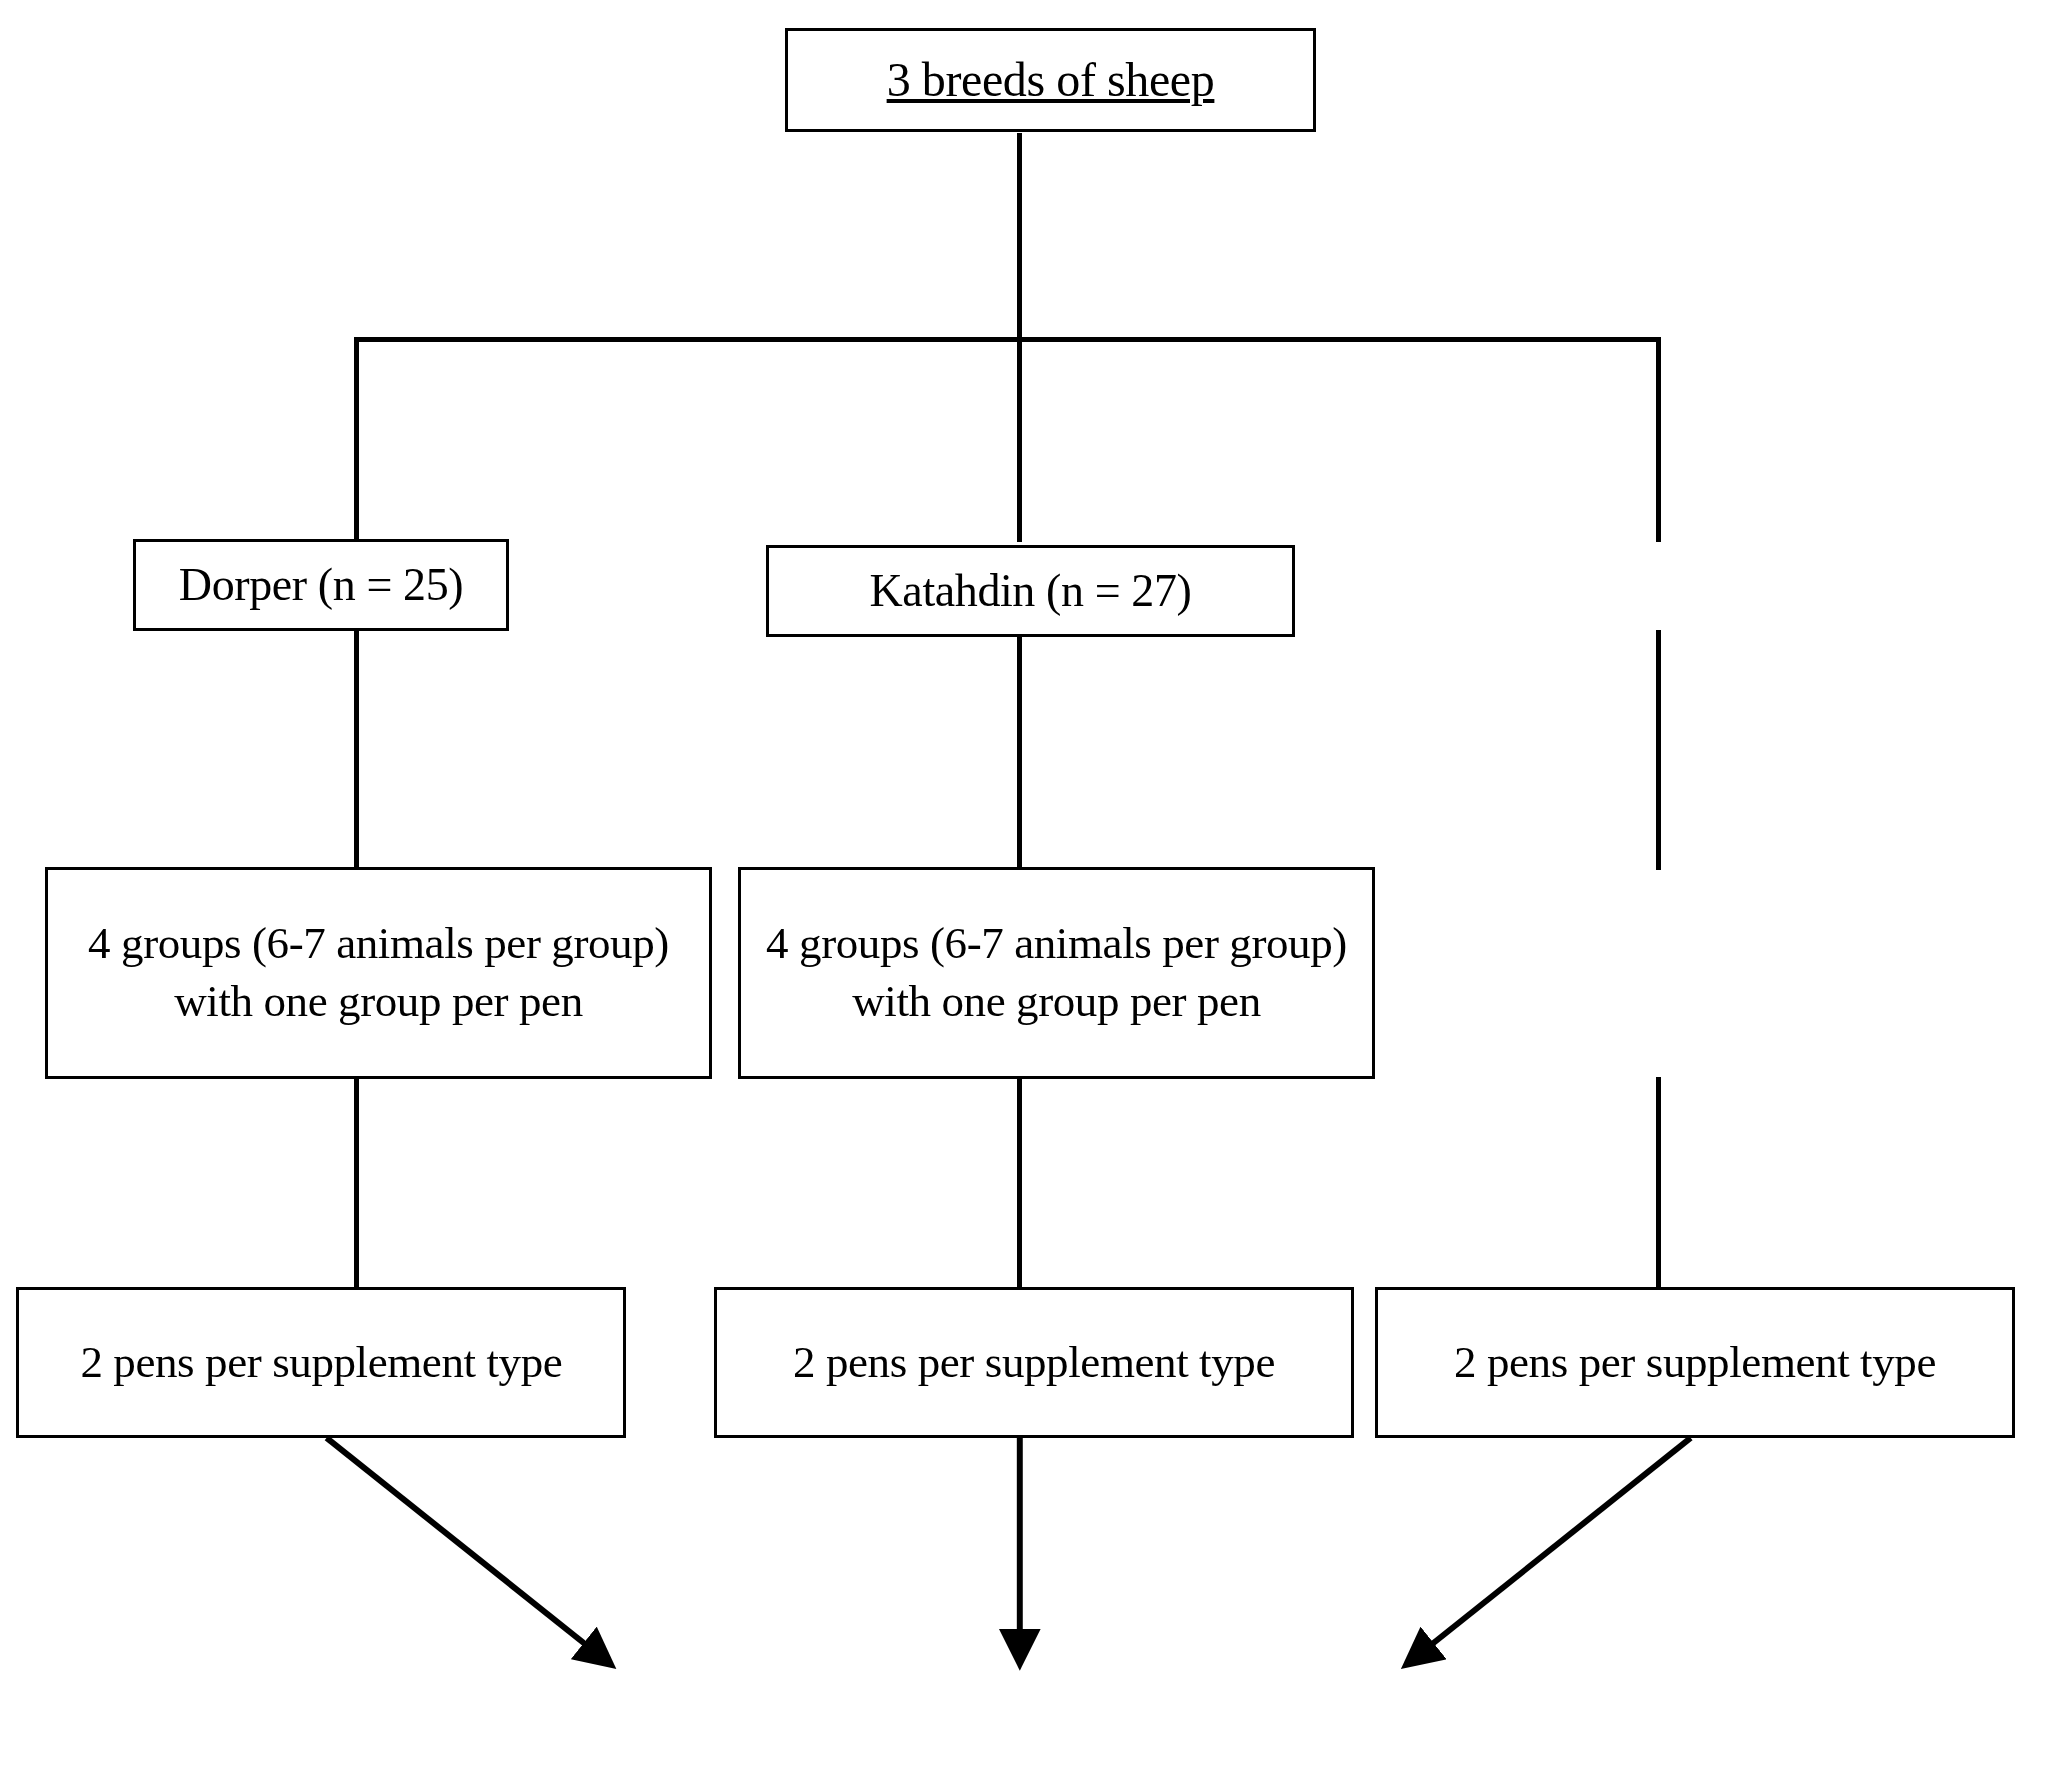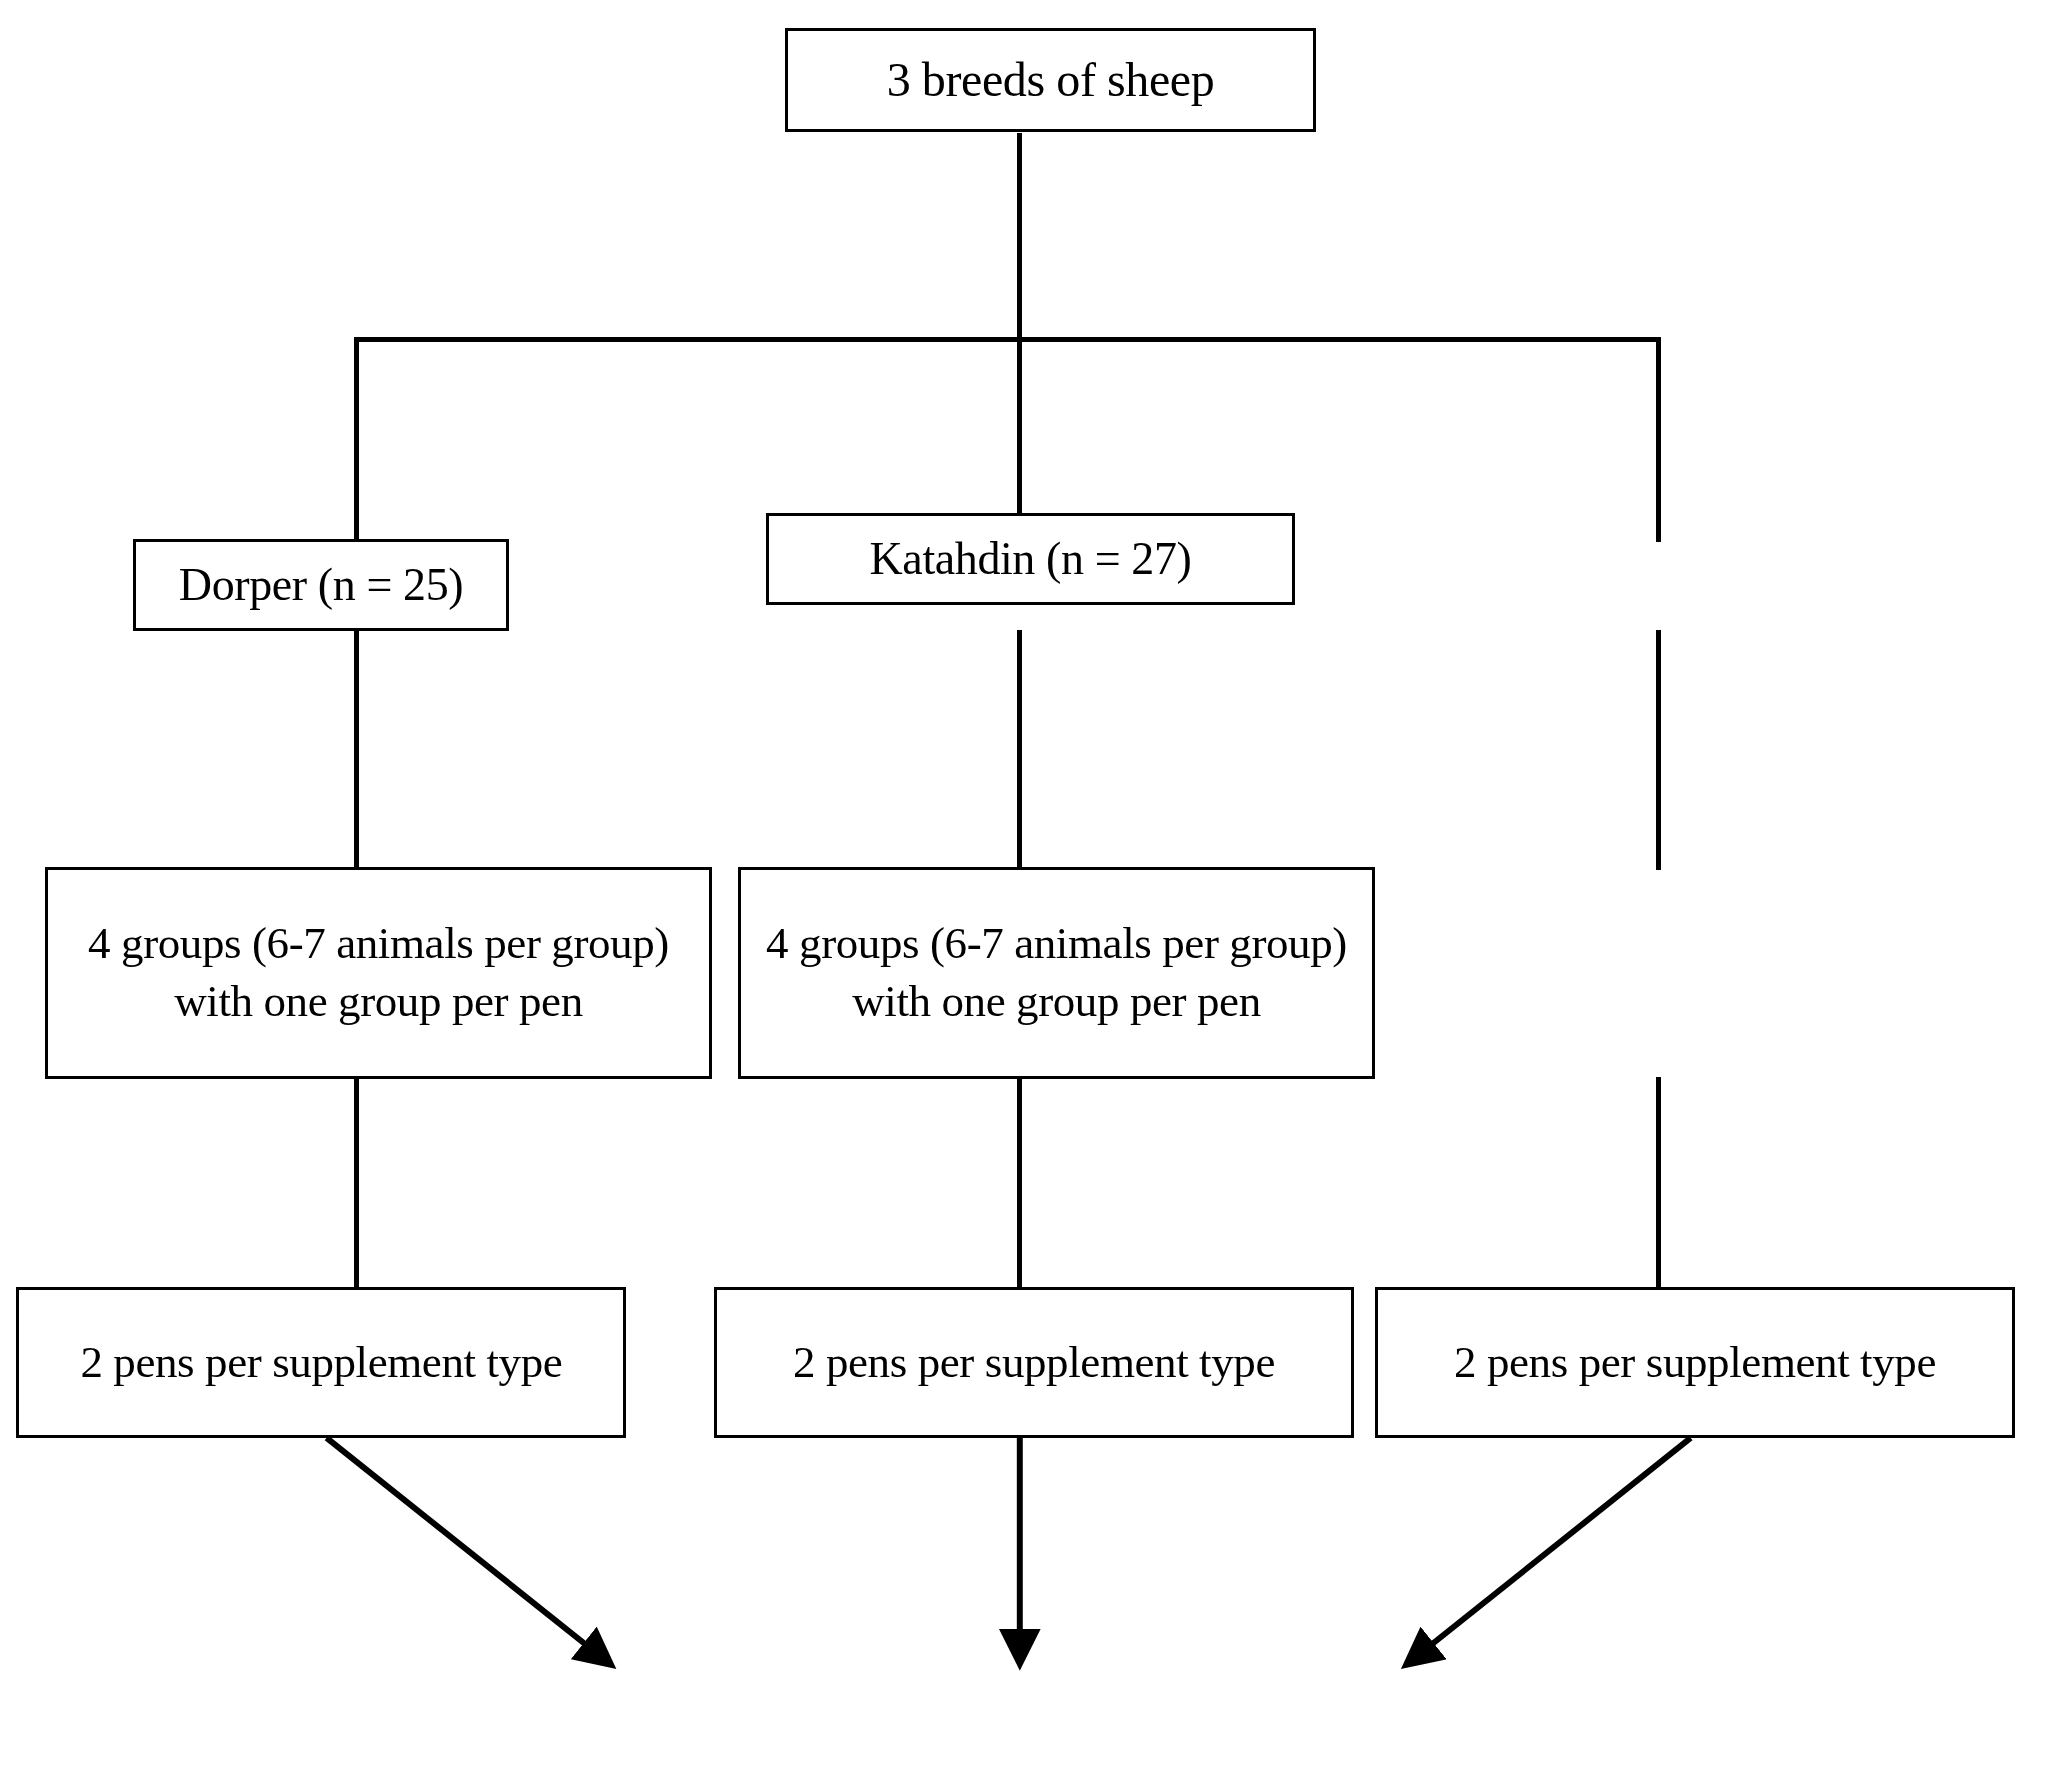--- a/index.html
+++ b/index.html
@@ -31,25 +31,26 @@
   }
   .box-text {
     display: block;
     width: 100%;
   }
 
   
   #box-root {
     left: 785px; top: 28px; width: 531px; height: 104px;
     font-size: 48px;
+    text-decoration: underline;
   }
 
   
   #box-breed-0 { left: 133px;  top: 539px; width: 376px; height: 92px; font-size: 46px; }
-  #box-breed-1 { left: 766px; top: 513px; width: 529px; height: 92px; font-size: 46px; }
+  #box-breed-1 { left: 766px; top: 545px; width: 529px; height: 92px; font-size: 46px; }
   #box-breed-2 { left: 1400px; top: 539px; width: 523px; height: 92px; font-size: 46px; }
 
   
   #box-group-0 { left: 45px;   top: 867px; width: 667px; height: 212px; font-size: 45px; }
   #box-group-1 { left: 738px;  top: 867px; width: 637px; height: 212px; font-size: 45px; }
   #box-group-2 { left: 1398px; top: 867px; width: 652px; height: 212px; font-size: 45px; }
 
   
   #box-pens-0 { left: 16.4px;   top: 1287px; width: 610px; height: 151px; font-size: 45px; }
   #box-pens-1 { left: 714px;  top: 1287px; width: 640px; height: 151px; font-size: 45px; }

